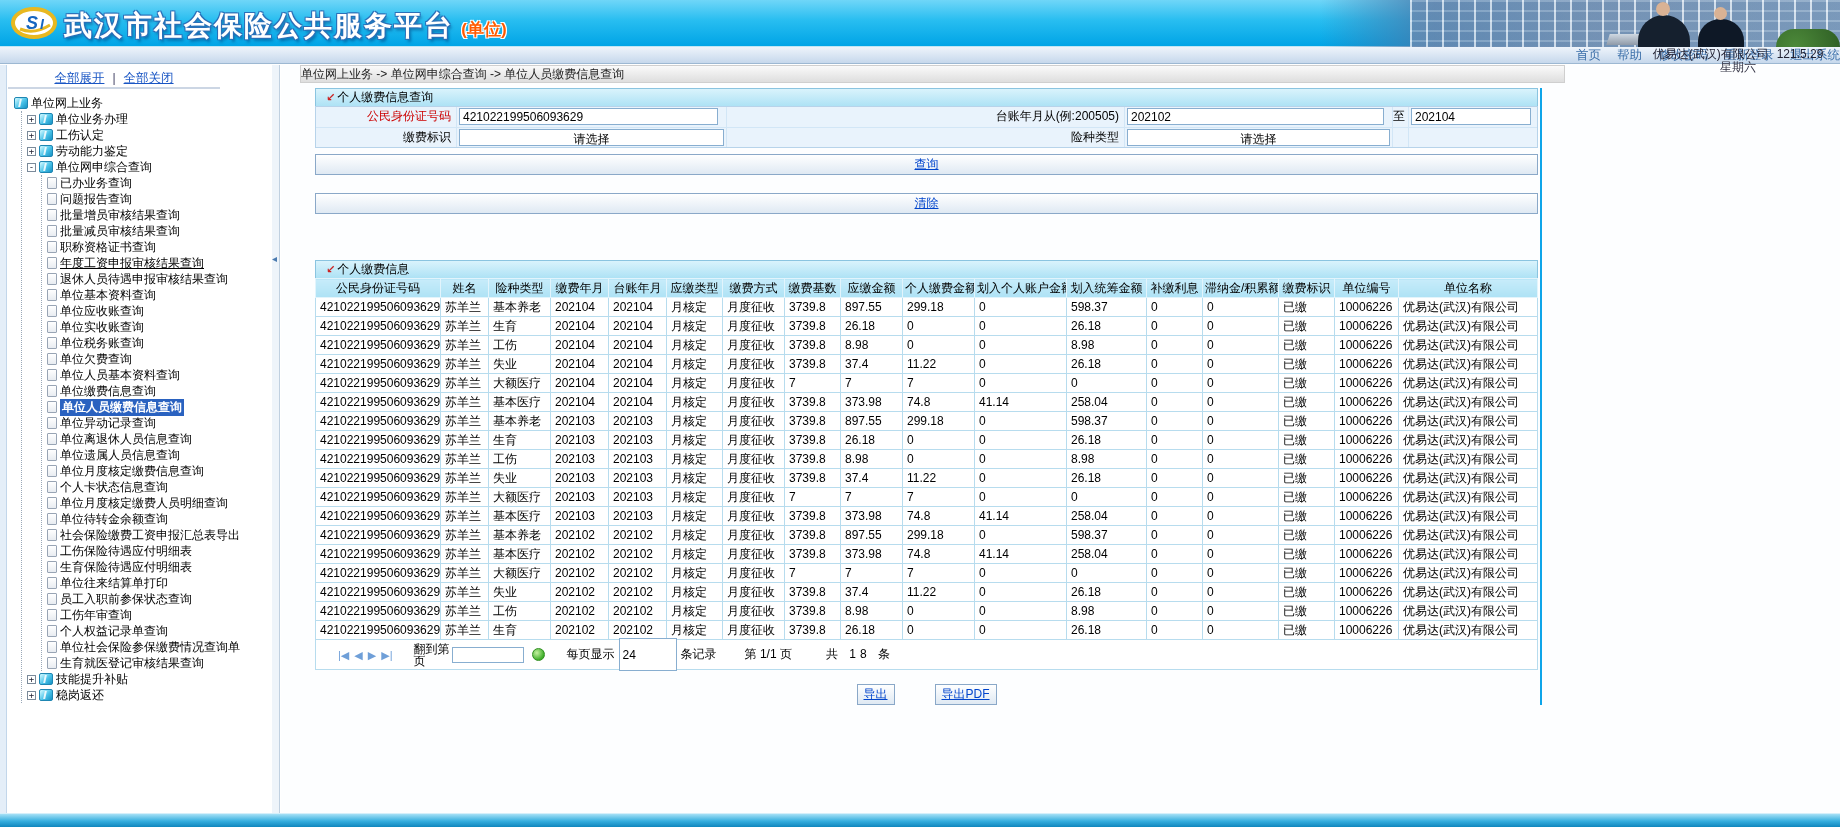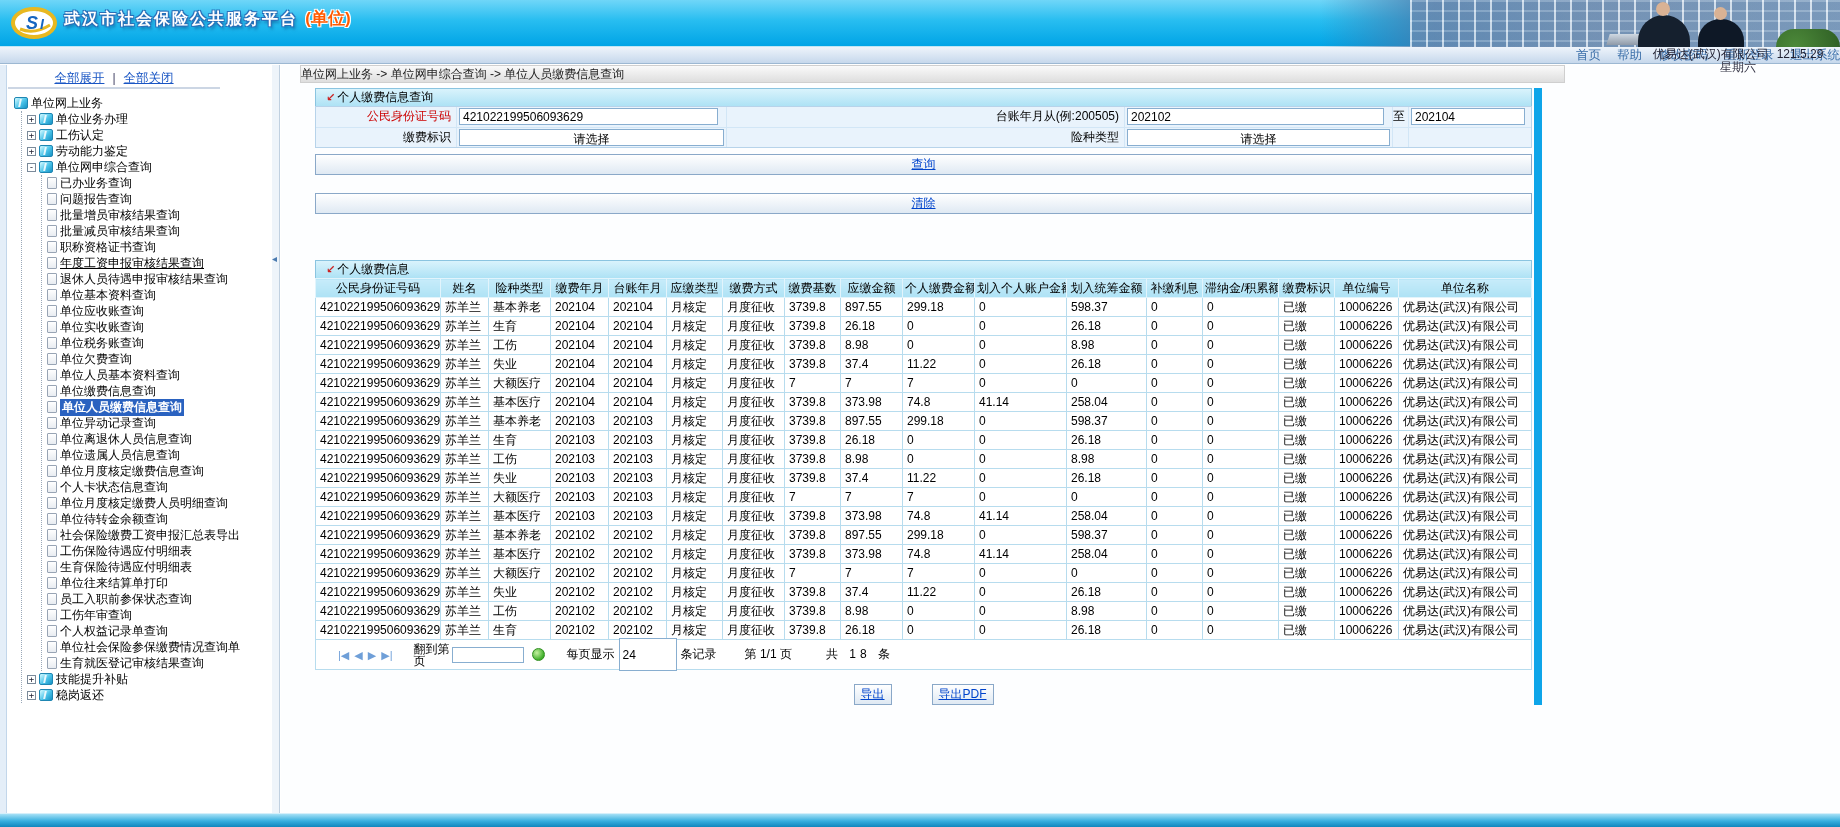--- a/index.html
+++ b/index.html
@@ -10,21 +10,21 @@
     background:#ffffff;
   }
   a { cursor:pointer; }
 
   
   .banner { position:absolute; left:0; top:0; width:1840px; height:47px;
     background:linear-gradient(180deg,#6fd6f8 0%,#27bdf0 45%,#00a4e6 100%);
     border-bottom:1px solid #bfe6f5; }
   .logo { position:absolute; left:10px; top:5px; width:48px; height:36px; }
   .title-wrap { position:absolute; left:64px; top:7px; white-space:nowrap; }
-  .app-title { font-size:16px; font-weight:bold; color:#fff; letter-spacing:2px;
+  .app-title { font-size:28px; font-weight:bold; color:#fff; letter-spacing:2px;
     text-shadow:-1px -1px 0 #2a6fb8,1px -1px 0 #2a6fb8,-1px 1px 0 #2a6fb8,1px 1px 0 #2a6fb8,2px 3px 3px rgba(0,60,120,.55); }
   .app-title-suffix { font-size:17px; font-weight:bold; color:#ff5a00; margin-left:4px;
     text-shadow:-1px -1px 0 #fff,1px -1px 0 #fff,-1px 1px 0 #fff,1px 1px 0 #fff; }
   .banner-photo { position:absolute; right:0; top:0; width:520px; height:47px; overflow:hidden;
     background:linear-gradient(90deg, rgba(0,168,232,0) 0%, rgba(70,120,170,.85) 22%, #7e9cba 55%, #8fb0cc 100%); }
   .bp-build { position:absolute; right:0; top:0; width:430px; height:100%; opacity:.9;
     background:repeating-linear-gradient(90deg, rgba(246,250,255,.8) 0 2px, rgba(120,150,185,.55) 2px 16px),
                repeating-linear-gradient(180deg, rgba(240,248,255,.5) 0 2px, rgba(90,120,160,.45) 2px 10px); }
   .bp-person { position:absolute; bottom:0; background:#15202e; }
   .bp-p1 { right:150px; width:52px; height:32px; border-radius:26px 26px 0 0; }
@@ -74,21 +74,21 @@
   .tlabel.selected { background:#2a62c0; color:#fff; font-weight:bold; padding:0 2px; }
 
   .splitter { position:absolute; left:272px; top:65px; width:8px; bottom:14px;
     background:#eef4fa; border-right:1px solid #c0d0e0; cursor:col-resize; }
   .splitter-handle { position:absolute; top:188px; left:0; color:#4a7ab0; font-size:10px; }
 
   
   .main { position:absolute; left:281px; top:65px; right:0; bottom:14px; background:#fdfeff; }
   .breadcrumb { margin-left:19px; width:1265px; height:18px; line-height:17px; padding:0 0;
     background:linear-gradient(180deg,#fafafa,#dedede); border:1px solid #cfcfcf; color:#222; }
-  .panel { margin:5px 0 0 34px; width:1227px; border-right:8px solid #0ea5e9; padding-right:2px; }
+  .panel { margin:5px 0 0 34px; width:1227px; border-right:2px solid #0ea5e9; padding-right:2px; }
 
   .section-header { height:18px; line-height:17px; padding-left:10px;
     background:linear-gradient(180deg,#d9f3fc 0%,#aee2f5 100%);
     border:1px solid #8ac4e0; border-bottom:none; }
   .red-arrow-icon { color:#cc2222; font-weight:bold; margin-right:2px; font-size:11px; }
 
   
   .form-grid { display:grid; grid-template-columns:140px 270px 398px 268px 16px 1fr;
     background:#e9f3fc; border:1px solid #b7d3ea; }
   .fcell { height:20px; line-height:19px; border-top:1px solid #d2e6f6; border-left:1px solid #d2e6f6;

